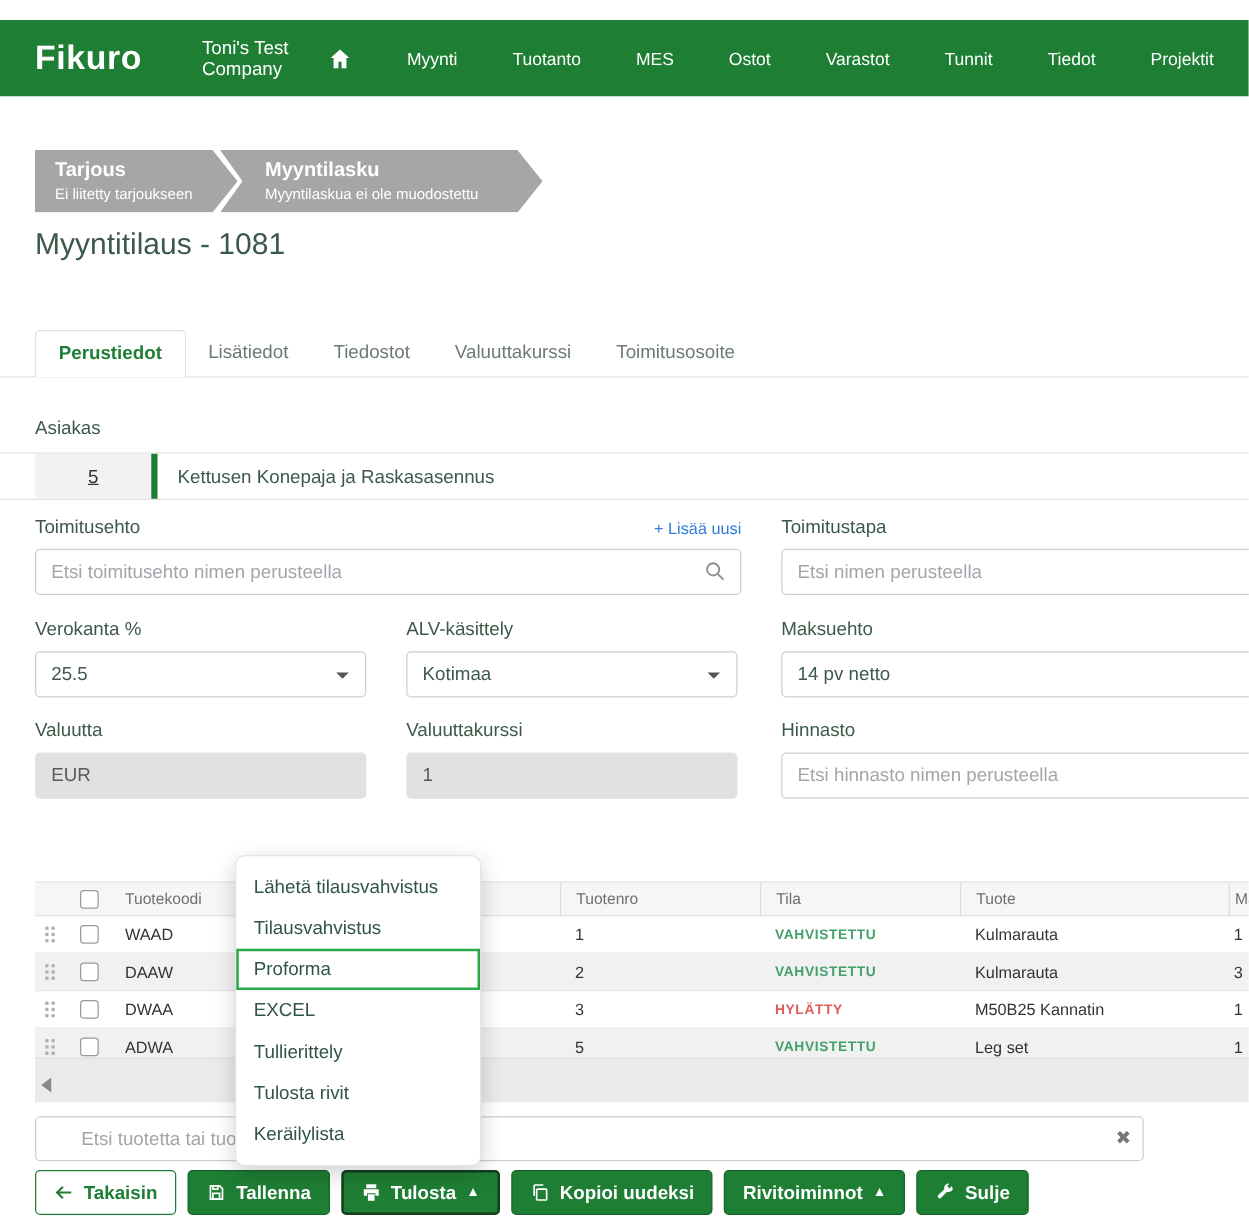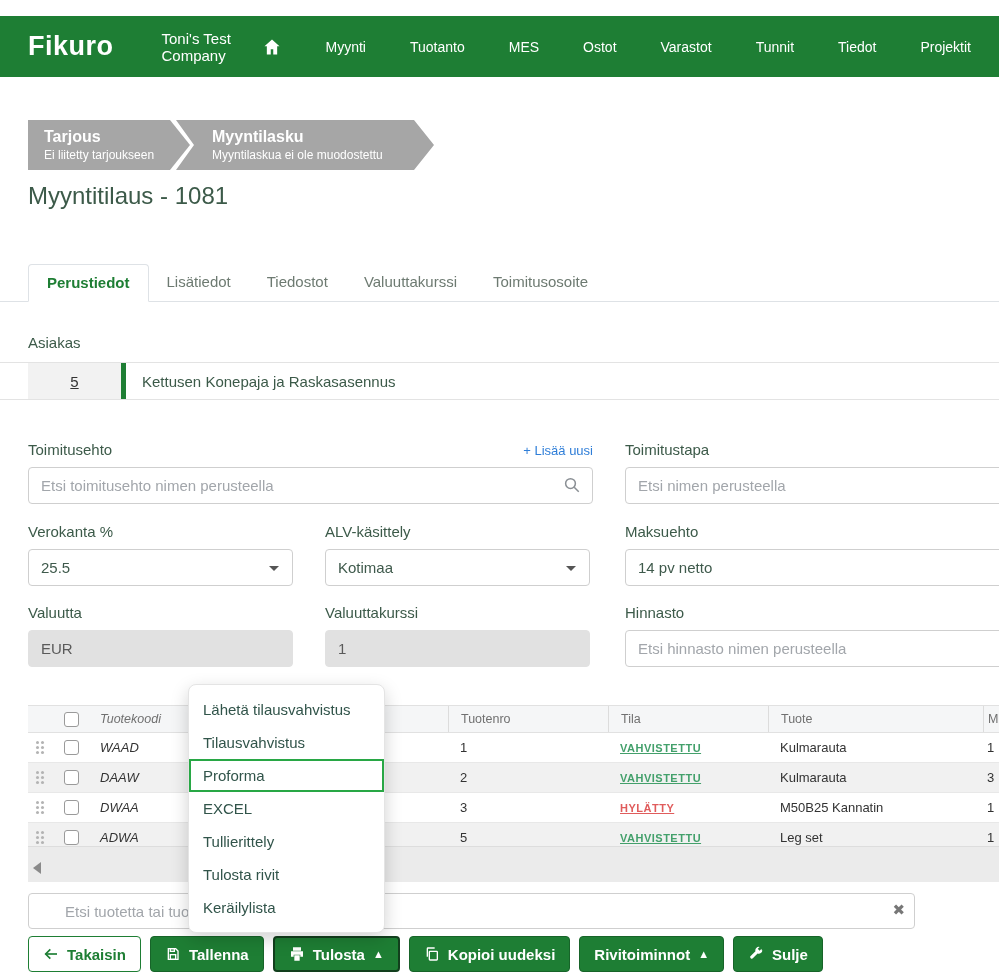--- a/index.html
+++ b/index.html
@@ -45,21 +45,21 @@
     border-top:1px solid #e3e3e3; border-bottom:1px solid #e3e3e3;
     display:flex; align-items:stretch; }
   .cust-num { width:93px; margin-left:28px; background:#f2f2f2; display:flex;
     align-items:center; justify-content:center; font-size:15px; color:#333;
     text-decoration:underline; cursor:pointer; }
   .cust-bar { width:5px; background:#1e7e34; }
   .cust-name { display:flex; align-items:center; padding-left:16px;
     font-size:15px; color:#3c5a49; }
 
   
-  .field { position:absolute;margin-top:28px; }
+  .field { position:absolute; }
   .field .lbl-row { display:flex; justify-content:space-between; align-items:flex-end;
     margin-bottom:9px; height:20px; }
   .add-link { font-size:13px; color:#2f7ed8; cursor:pointer;text-align:right; }
   .inp, .sel { width:100%; height:37px; border:1px solid #cfcfcf; border-radius:4px;
     font-size:15px; color:#3f5a4c; padding:0 12px; background:#fff;
     font-family:"Liberation Sans", sans-serif; position:relative; }
   .inp::placeholder { color:#a2a6ab; }
   .inp:disabled { background:#e1e1e1; border-color:#e1e1e1; color:#5a5a5a; }
   .inp-wrap { position:relative; }
   .inp-wrap .mag { position:absolute; right:12px; top:9px; width:18px; height:18px;
@@ -72,24 +72,24 @@
   
   .grid { position:absolute; top:705px; left:28px; width:971px; overflow:hidden; }
   .g-row { display:flex; width:1110px; align-items:stretch; }
   .g-head { background:#f5f6f7; border-top:1px solid #e1e1e1; border-bottom:1px solid #e1e1e1;
     height:28px; color:#707070; font-size:12.5px; }
   .g-head .cell { display:flex; align-items:center; }
   .body-row { height:30px; border-bottom:1px solid #e8e8e8; font-size:13px; color:#333; }
   .body-row.alt { background:#f1f1f1; }
   .cell { display:flex; align-items:center; padding:0 12px; }
   .c-h{width:26px;padding:0 0 0 8px;} .c-cb{width:34px;padding:0;justify-content:center;}
-  .c-code{width:150px;font-style:italic;} .c-hid{width:210px;} .c-nro{width:160px;}
+  .c-code{width:150px;} .c-hid{width:210px;} .c-nro{width:160px;}
   .c-tila{width:160px;} .c-tuote{width:215px;} .c-maara{width:155px;padding:0 4px;}
   .g-head .c-nro,.g-head .c-tila,.g-head .c-tuote,.g-head .c-maara { border-left:1px solid #dcdcdc; }
-  .tila-txt { font-size:11px; font-weight:700; letter-spacing:.5px;text-decoration:underline; }
+  .tila-txt { font-size:11px; font-weight:700; letter-spacing:.5px; }
   .tila-txt.ok { color:#43a06b; } .tila-txt.rejected { color:#e05c5c; }
   .cb { width:15px; height:15px; border:1.5px solid #9a9a9a; border-radius:3px; background:#fff; }
   .dots { width:3px; height:3px; border-radius:50%; background:#b3b3b3; margin-top:-10px;
     box-shadow:0 5px 0 #b3b3b3,0 10px 0 #b3b3b3,5px 0 0 #b3b3b3,5px 5px 0 #b3b3b3,5px 10px 0 #b3b3b3; }
   .scroll-strip { position:absolute; top:846px; left:28px; width:971px; height:36px;
     background:#ebebeb; border-top:1px solid #ddd; }
   .scroll-left { position:absolute; left:5px; bottom:8px; width:0; height:0;
     border-top:6px solid transparent; border-bottom:6px solid transparent;
     border-right:8px solid #8a8a8a; cursor:pointer; }
 

